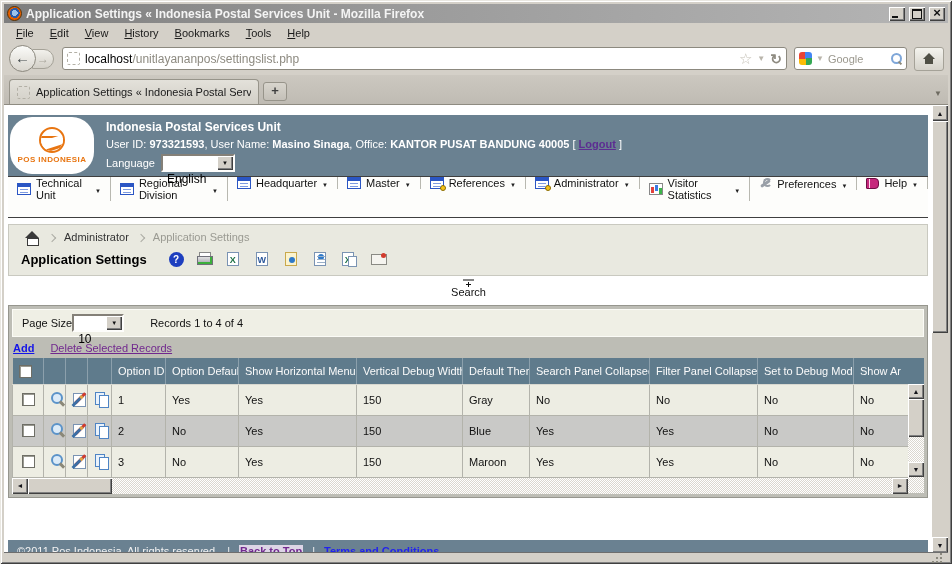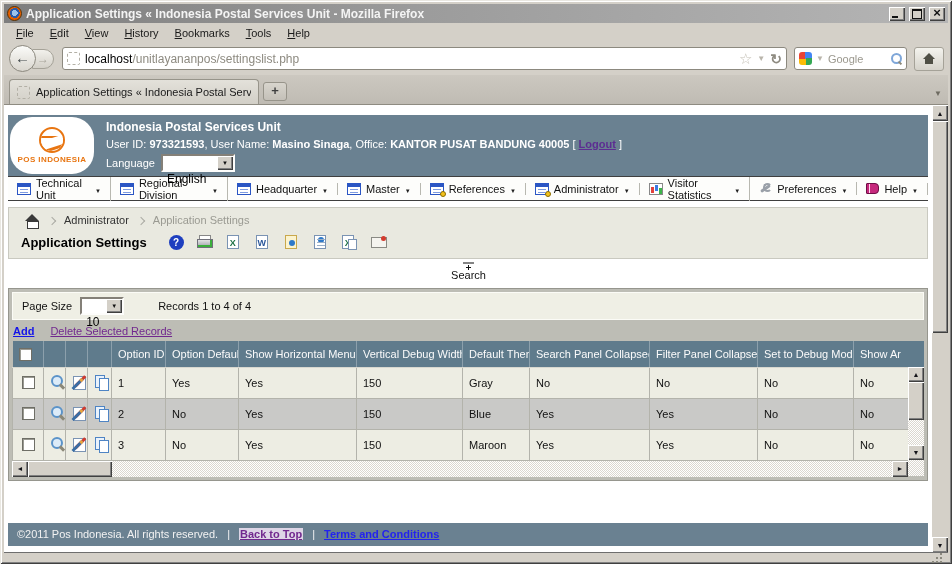--- a/index.html
+++ b/index.html
@@ -110,24 +110,24 @@
   .logout-link { color:#5C2D91; text-decoration:underline; font-weight:bold; cursor:pointer; }
   .lang-row { margin-top:4px; display:flex; align-items:center; gap:6px; }
 
   .xp-select { display:inline-flex; align-items:center; background:#FFF; height:18px;
     border:2px solid; border-color:#848078 #FDFDFB #FDFDFB #848078; }
   .xp-select .val { font-size:12px; color:#000; padding:0 4px;margin-top:31px; }
   .xp-select .btn { width:16px; height:14px; margin-left:auto; background:#D4D0C8; color:#111;
     box-shadow: inset 1px 1px 0 #FFF, inset -1px -1px 0 #404040, inset -2px -2px 0 #808080;
     font-size:6px; display:flex; align-items:center; justify-content:center; }
   .lang-select { width:74px; }
-  .size-select { width:44px; }
-
-  .menu-strip { height:25px; border-top:1px solid #3F3F3F; border-bottom:1px solid #3F3F3F;
-    background:#FDFDFB; display:flex; align-items:center; }
+  .size-select { width:52px; }
+
+  .menu-strip { height:42px; border-top:1px solid #3F3F3F; border-bottom:1px solid #3F3F3F;
+    background:#FDFDFB; display:flex; align-items:flex-start; }
   .menu-item { display:flex; align-items:center; gap:5px; padding:0 9px; border-right:1px solid #B8B8B0;
     font-size:11px; color:#111; cursor:pointer; }
   .caret-icon::after { content:"▼"; font-size:6px; color:#222; }
   .form-icon { width:14px; height:12px; background:#FFF; border:1px solid #2B56C4; position:relative; flex:0 0 auto; }
   .form-icon::before { content:""; position:absolute; left:0; right:0; top:0; height:3px; background:#2B56C4; }
   .form-icon::after { content:""; position:absolute; left:2px; top:5px; width:8px; height:1px; background:#7E9BE0;
     box-shadow:0 3px 0 #7E9BE0; }
   .gear-dot { position:absolute; right:-3px; bottom:-3px; width:6px; height:6px; border-radius:50%;
     background:#F4C21B; border:1px solid #8a6c00; }
   .stats-icon { width:14px; height:12px; position:relative; background:#FFF; border:1px solid #888; flex:0 0 auto; }
@@ -182,21 +182,21 @@
   .email-icon::after { content:""; position:absolute; right:1px; top:2px; width:5px; height:5px;
     border-radius:50%; background:#D23B2E; }
 
   .search-row { display:flex; align-items:center; gap:5px; height:18px; margin:3px 0 0 1px;flex-direction:column; }
   .expander { width:11px; height:11px; border:1px solid #848484; background:#FFF; position:relative; cursor:pointer; }
   .expander::before { content:""; position:absolute; left:2px; top:4px; width:5px; height:1px; background:#111; }
   .expander::after { content:""; position:absolute; left:4px; top:2px; width:1px; height:5px; background:#111; }
 
   .grid-panel { margin-top:8px; border:1px solid #96968E; background:#BDBDB5; padding:3px; width:920px; }
   .pagesize-bar { height:28px; background:#EFEFE5; border:1px solid #FBFBF6;
-    display:flex; align-items:center; padding:0 9px; gap:8px; }
+    display:flex; align-items:center; padding:0 9px; gap:0; }
   .records-text { margin-left:26px; }
   .links-row { height:19px; display:flex; align-items:center; gap:16px; padding:2px 1px 0 1px; }
   .add-link { color:#1414E8; text-decoration:underline; font-weight:bold; cursor:pointer; }
   .del-link { color:#71288E; text-decoration:underline; cursor:pointer; }
 
   .table-zone { position:relative; margin-top:2px; display:flex; }
   .table-clip { width:896px; overflow:hidden; }
   table.grid { border-collapse:collapse; table-layout:fixed; width:950px; }
   table.grid th { background:#5F7B8C; color:#FBFBFB; font-weight:normal; font-size:11px; text-align:left;
     height:26px; padding:0 6px; border-right:1px solid #8CA0AC; border-bottom:1px solid #D8D8D0; white-space:nowrap; overflow:hidden; }

